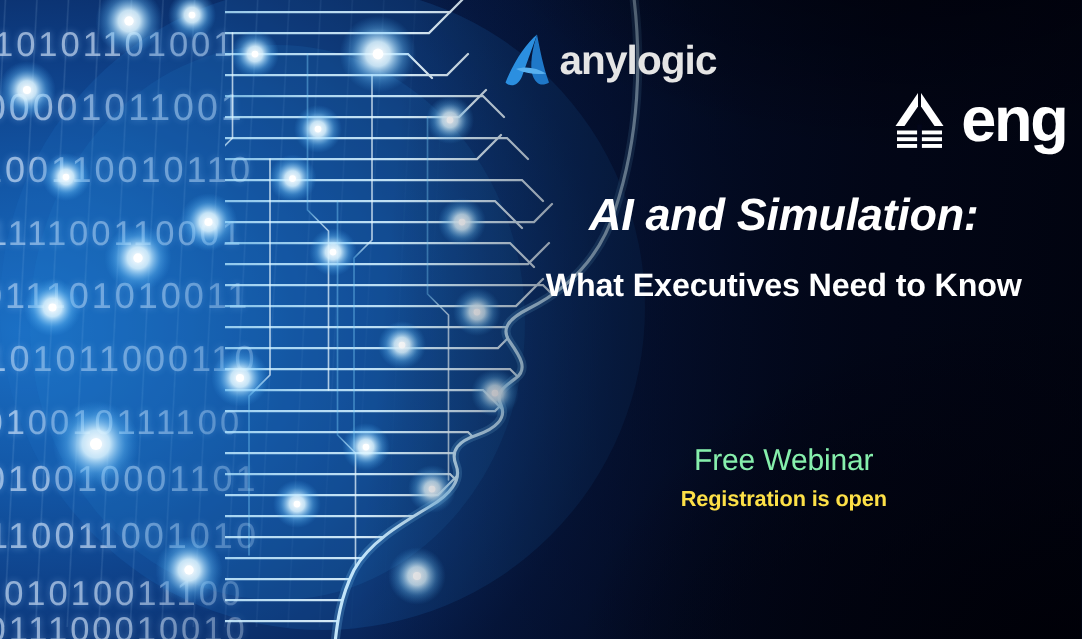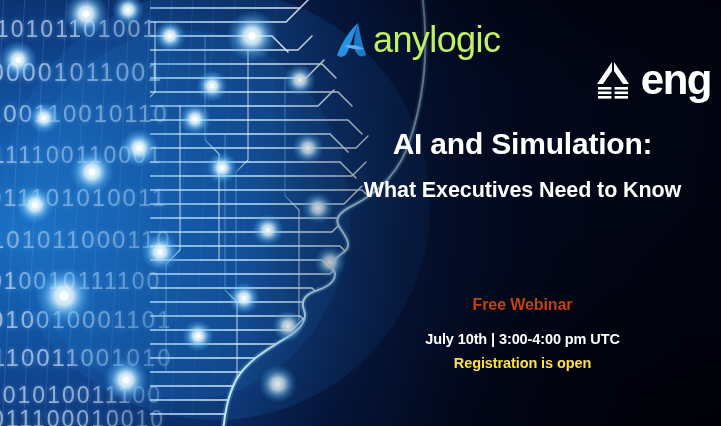--- a/index.html
+++ b/index.html
@@ -92,23 +92,23 @@
   }
   .logo-anylogic {
     position: absolute;
     left: 5px;
     top: 4px;
     display: flex;
     align-items: center;
     height: 44px;
   }
   .logo-anylogic-word {
-    color: #bef264;
-    font-size: 36px;
-    font-weight: 400;
+    color: #e5e5e5;
+    font-size: 27px;
+    font-weight: 700;
     letter-spacing: -0.6px;
     margin-left: 4px;
     line-height: 1;
   }
   .logo-eng {
     position: absolute;
     right: 4px;
     top: 2px;
     display: flex;
     align-items: center;
@@ -132,43 +132,44 @@
     width: 385px;
     text-align: center;
   }
   .headline-main {
     color: #ffffff;
     font-size: 30px;
     font-weight: 700;
     letter-spacing: -0.2px;
     line-height: 1.18;
     white-space: nowrap;
+    font-style: italic;
   }
   .headline-sub {
     color: #ffffff;
     font-size: 21.5px;
     font-weight: 700;
     letter-spacing: -0.1px;
     line-height: 1.2;
     margin-top: 17px;
     white-space: nowrap;
   }
 
   
   .info-block {
     position: absolute;
     left: 330px;
     top: 296px;
     width: 385px;
     text-align: center;
   }
   .info-title {
-    color: #c2410c;
-    font-size: 16px;
-    font-weight: 700;
+    color: #86efac;
+    font-size: 20px;
+    font-weight: 400;
     letter-spacing: -0.1px;
     line-height: 1.1;
   }
   .info-date {
     color: #ffffff;
     font-size: 14.5px;
     font-weight: 700;
     letter-spacing: -0.1px;
     margin-top: 17px;
     line-height: 1.2;
@@ -420,17 +421,16 @@
 
   </div>
 
   <div class="headline-block">
     <div class="headline-main">AI and Simulation:</div>
     <div class="headline-sub">What Executives Need to Know</div>
   </div>
 
   <div class="info-block">
     <div class="info-title">Free Webinar</div>
-    <div class="info-date">July 10th | 3:00-4:00 pm UTC</div>
     <div class="info-reg">Registration is open</div>
   </div>
 
 </div>
 
 </body></html>

